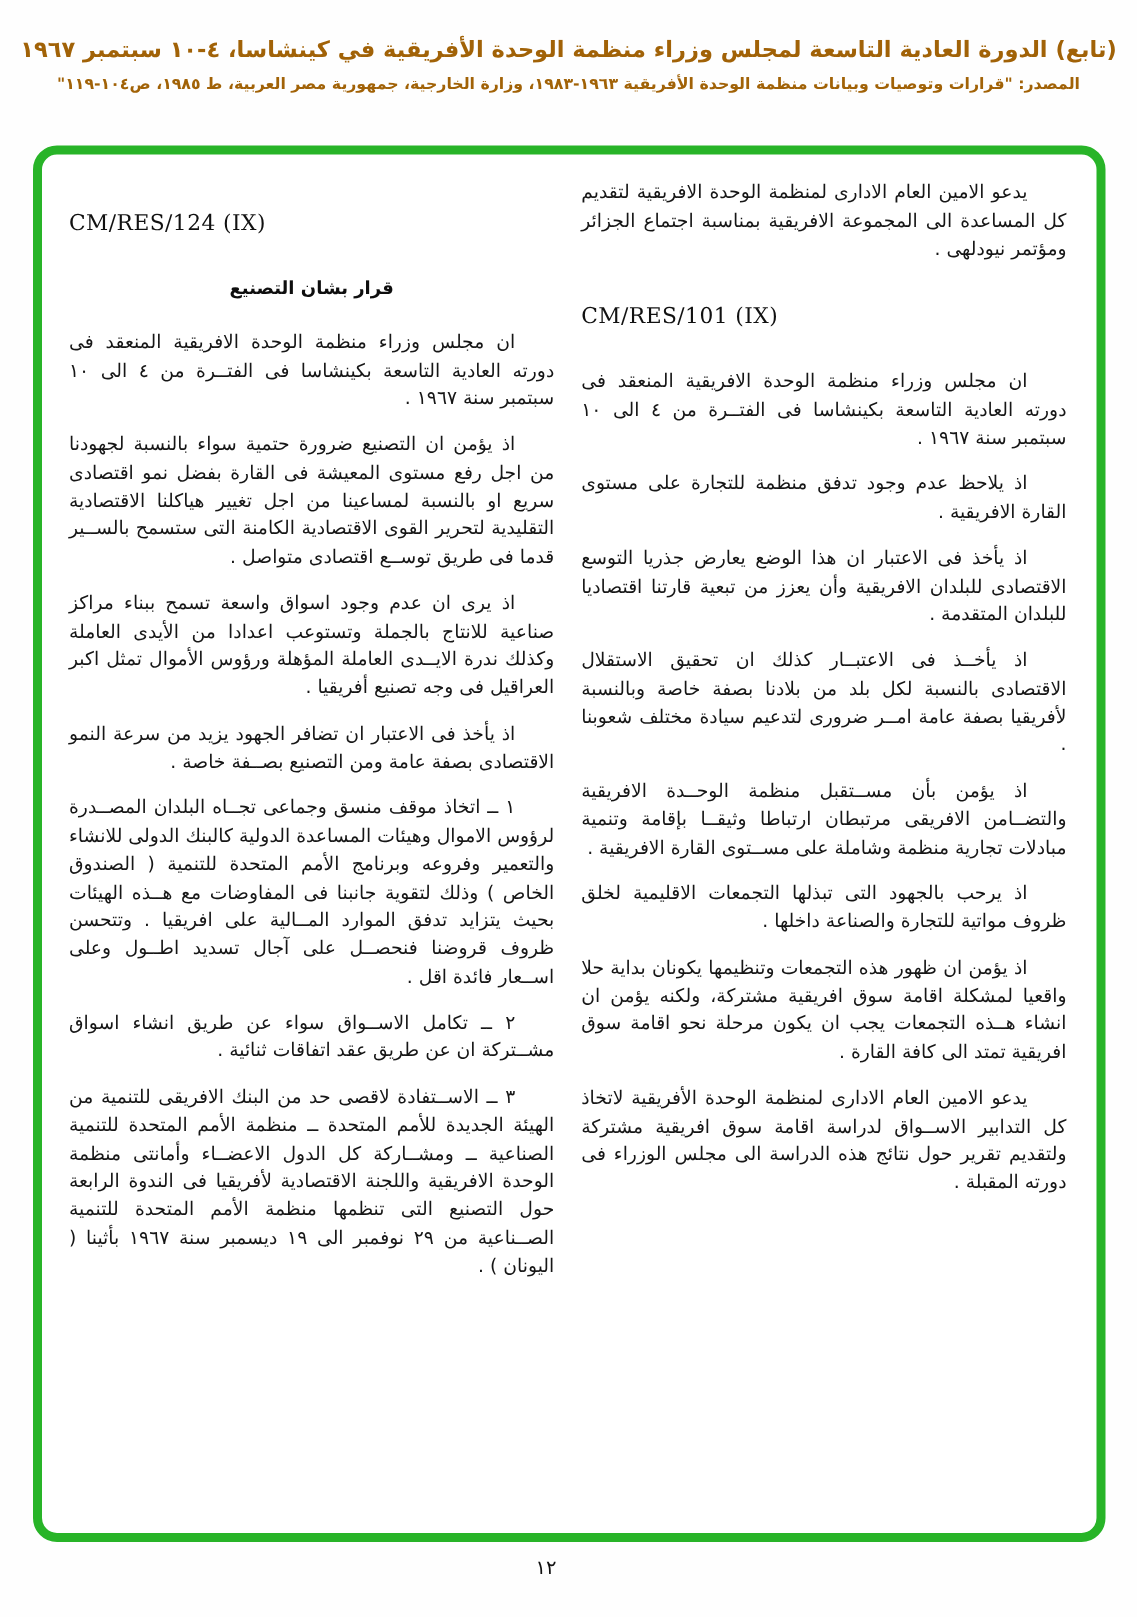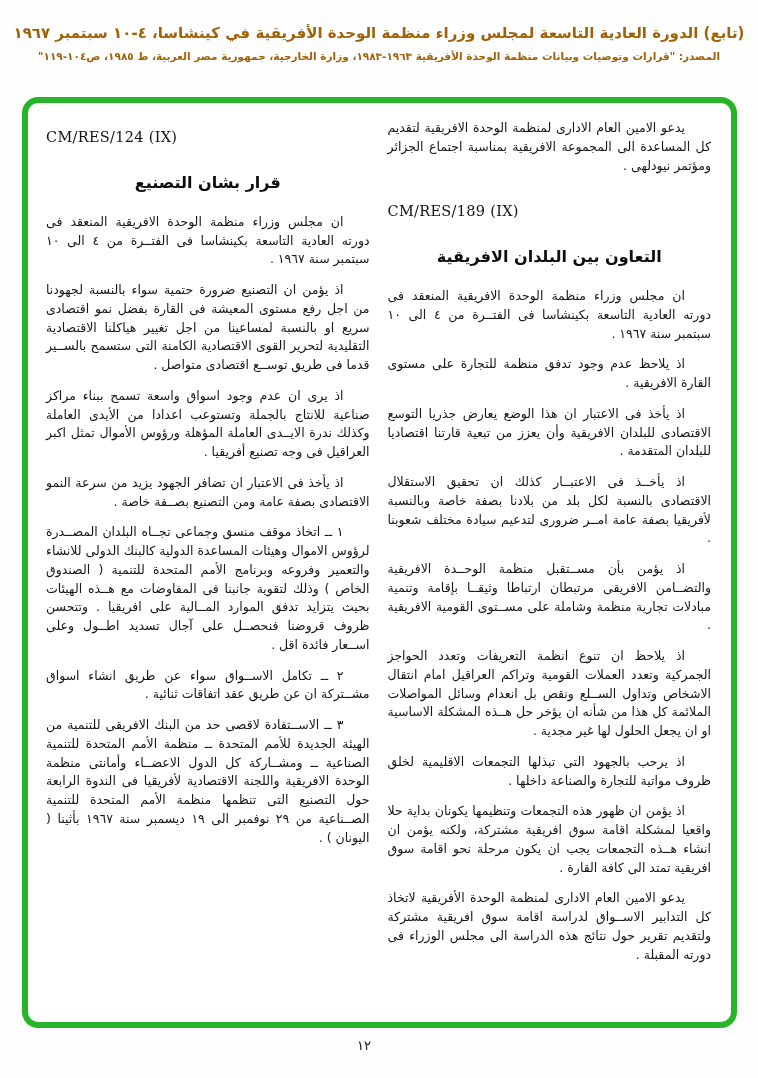--- a/index.html
+++ b/index.html
@@ -40,24 +40,24 @@
     color:#161616;
   }
   p.body { margin:0 0 12px; }
   .indent { text-indent:26px; }
   .res-label {
     direction:ltr; text-align:left;
     font-family:"DejaVu Serif", serif;
     font-size:14.5px; letter-spacing:0.3px;
     color:#111; margin:26px 0 22px;
   }
-  .res-label.first { margin-top:8px; }
+  .res-label.first { margin-top:20px; }
   .heading {
     font-weight:bold; text-align:center;
-    font-size:16px; margin:0 0 18px; color:#0e0e0e;
+    font-size:12px; margin:0 0 18px; color:#0e0e0e;
   }
   .lead { margin:14px 0 10px; }
   .page-number {
     position:absolute; top:1038px; left:0; right:30px;
     text-align:center; direction:rtl;
     font-weight:normal; font-size:13px; color:#101010;
   }
 </style>
 </head>
 <body>
@@ -67,28 +67,26 @@
   <div class="header">
     <div class="header-title">(تابع) الدورة العادية التاسعة لمجلس وزراء منظمة الوحدة الأفريقية في كينشاسا، ٤-١٠ سبتمبر ١٩٦٧</div>
     <div class="header-source">المصدر: "قرارات وتوصيات وبيانات منظمة الوحدة الأفريقية ١٩٦٣-١٩٨٣، وزارة الخارجية، جمهورية مصر العربية، ط ١٩٨٥، ص١٠٤-١١٩"</div>
   </div>
 
   <div class="content-box" style="border-color: rgb(40, 180, 40);">
     <div class="cols">
 
       <div class="col">
         <p class="body indent">يدعو الامين العام الادارى لمنظمة الوحدة الافريقية لتقديم كل المساعدة الى المجموعة الافريقية بمناسبة اجتماع الجزائر ومؤتمر نيودلهى .</p>
-        <div class="res-label">CM/RES/189 (IX)</div>
-        <div class="heading">التعاون بين البلدان الافريقية</div>
+        <div class="res-label">CM/RES/101 (IX)</div>
         <p class="body indent">ان مجلس وزراء منظمة الوحدة الافريقية المنعقد فى دورته العادية التاسعة بكينشاسا فى الفتــرة من ٤ الى ١٠ سبتمبر سنة ١٩٦٧ .</p>
         <p class="body indent">اذ يلاحظ عدم وجود تدفق منظمة للتجارة على مستوى القارة الافريقية .</p>
         <p class="body indent">اذ يأخذ فى الاعتبار ان هذا الوضع يعارض جذريا التوسع الاقتصادى للبلدان الافريقية وأن يعزز من تبعية قارتنا اقتصاديا للبلدان المتقدمة .</p>
         <p class="body indent">اذ يأخــذ فى الاعتبــار كذلك ان تحقيق الاستقلال الاقتصادى بالنسبة لكل بلد من بلادنا بصفة خاصة وبالنسبة لأفريقيا بصفة عامة امــر ضرورى لتدعيم سيادة مختلف شعوبنا .</p>
-        <p class="body indent">اذ يؤمن بأن مســتقبل منظمة الوحــدة الافريقية والتضــامن الافريقى مرتبطان ارتباطا وثيقــا بإقامة وتنمية مبادلات تجارية منظمة وشاملة على مســتوى القومية الافريقية .</p>
-        <p class="body indent">اذ يلاحظ ان تنوع انظمة التعريفات وتعدد الحواجز الجمركية وتعدد العملات القومية وتراكم العراقيل امام انتقال الاشخاص وتداول الســلع ونقص بل انعدام وسائل المواصلات الملائمة كل هذا من شأنه ان يؤخر حل هــذه المشكلة الاساسية او ان يجعل الحلول لها غير مجدية .</p>
+        <p class="body indent">اذ يؤمن بأن مســتقبل منظمة الوحــدة الافريقية والتضــامن الافريقى مرتبطان ارتباطا وثيقــا بإقامة وتنمية مبادلات تجارية منظمة وشاملة على مســتوى القارة الافريقية .</p>
         <p class="body indent">اذ يرحب بالجهود التى تبذلها التجمعات الاقليمية لخلق ظروف مواتية للتجارة والصناعة داخلها .</p>
         <p class="body indent">اذ يؤمن ان ظهور هذه التجمعات وتنظيمها يكونان بداية حلا واقعيا لمشكلة اقامة سوق افريقية مشتركة، ولكنه يؤمن ان انشاء هــذه التجمعات يجب ان يكون مرحلة نحو اقامة سوق افريقية تمتد الى كافة القارة .</p>
         <p class="body indent">يدعو الامين العام الادارى لمنظمة الوحدة الأفريقية لاتخاذ كل التدابير الاســواق لدراسة اقامة سوق افريقية مشتركة ولتقديم تقرير حول نتائج هذه الدراسة الى مجلس الوزراء فى دورته المقبلة .</p>
       </div>
 
       <div class="col">
         <div class="res-label first">CM/RES/124 (IX)</div>
         <div class="heading">قرار بشان التصنيع</div>
         <p class="body indent">ان مجلس وزراء منظمة الوحدة الافريقية المنعقد فى دورته العادية التاسعة بكينشاسا فى الفتــرة من ٤ الى ١٠ سبتمبر سنة ١٩٦٧ .</p>
         <p class="body indent">اذ يؤمن ان التصنيع ضرورة حتمية سواء بالنسبة لجهودنا من اجل رفع مستوى المعيشة فى القارة بفضل نمو اقتصادى سريع او بالنسبة لمساعينا من اجل تغيير هياكلنا الاقتصادية التقليدية لتحرير القوى الاقتصادية الكامنة التى ستسمح بالســير قدما فى طريق توســع اقتصادى متواصل .</p>

